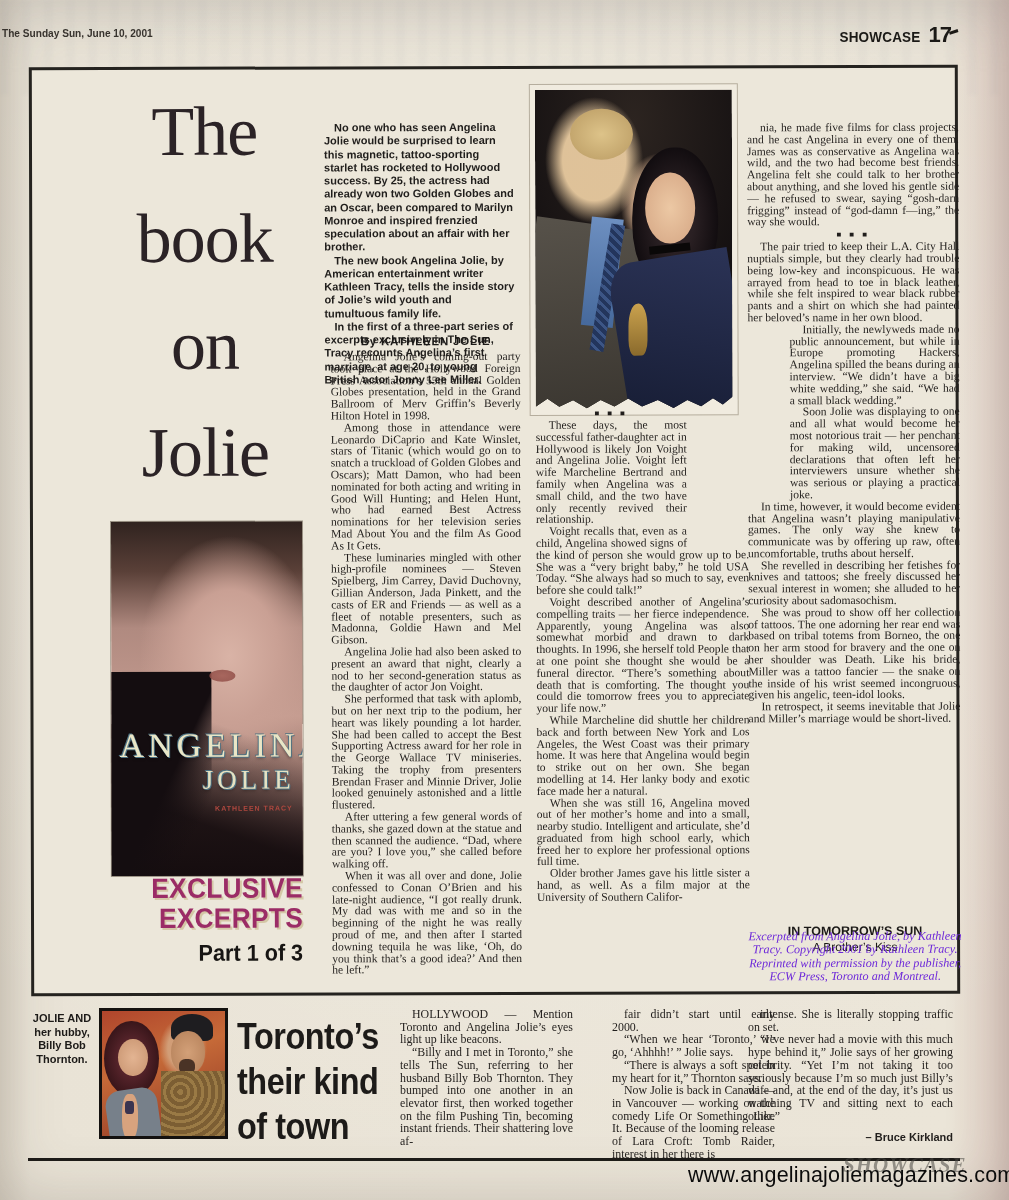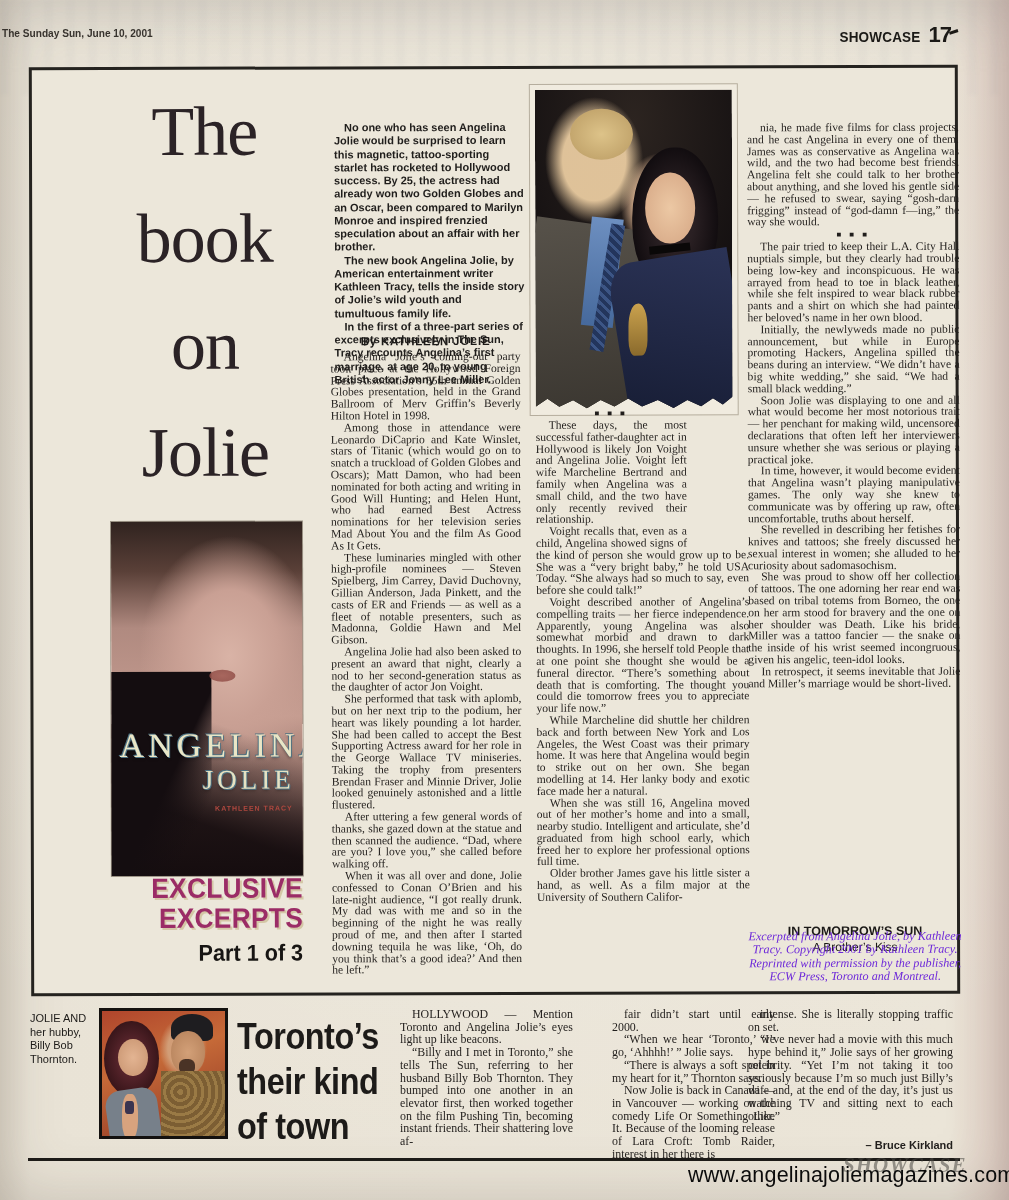--- a/index.html
+++ b/index.html
@@ -60,29 +60,29 @@
   
   .exclusive { position:absolute; left:78px; top:804px; width:191px; text-align:right;
     font-family:"Liberation Sans",sans-serif; font-weight:bold; }
   .exclusive .ex { font-size:28px; line-height:30px; color:#9b2c66; letter-spacing:.3px;
     transform:scaleX(.94); transform-origin:right; text-shadow:2px 2px 0 rgba(170,140,70,.35); }
   .exclusive .part { margin-top:6px; font-size:23px; color:#171513; transform:scaleX(.94); transform-origin:right; }
 
   
   .col { position:absolute; font-size:11.6px; line-height:11.8px; text-align:justify; color:#211e1c; }
   .col p { text-indent:13px; }
-  .intro { position:absolute; left:302px; top:52px; width:190px;
+  .intro { position:absolute; left:292px; top:52px; width:190px;
     font-family:"Liberation Sans",sans-serif; font-weight:bold; font-size:11px; line-height:13.25px;
     color:#201e1c; text-align:left; }
   .intro p { text-indent:10px; }
   .byline { position:absolute; left:298px; top:266px; width:190px; text-align:center;
     font-family:"Liberation Sans",sans-serif; font-weight:bold; font-size:11.5px; letter-spacing:.8px; color:#1c1a18; }
   .dinkus { text-align:center; font-size:8px; letter-spacing:3px; line-height:13px; color:#211e1c; text-indent:0; }
   .cap-spacer { float:right; width:62px; height:138px; }
-  .indented { }
+  .indented { margin-left:42px; }
 
   
   .gphoto { position:absolute; left:498px; top:16px; width:207px; height:330px;
     background:#f0ebdf; padding:5px; box-shadow:0 0 0 1px #b5ad9d; }
   .gphoto .inner { position:relative; width:100%; height:100%;
     background:
       radial-gradient(70px 90px at 30% 22%, rgba(233,203,160,.95) 0 45%, rgba(0,0,0,0) 70%),
       radial-gradient(58px 74px at 64% 36%, rgba(226,185,150,.95) 0 45%, rgba(0,0,0,0) 70%),
       radial-gradient(120% 120% at 50% 10%, #2c2420 0%, #141011 55%, #0b0909 100%);
     clip-path:polygon(0 0,100% 0,100% 96%,95% 98.5%,90% 96.5%,84% 99%,77% 97%,70% 99.5%,62% 97%,54% 99%,47% 96.5%,40% 99%,33% 97%,26% 99.5%,19% 97%,12% 99%,6% 96.5%,0 99%);
@@ -111,22 +111,22 @@
     font-family:"Liberation Sans",sans-serif; font-weight:bold; font-size:11px; line-height:13.8px; color:#191715; }
 
   
   .tomorrow { position:absolute; left:715px; top:856px; width:212px; text-align:center; color:#1b1917; }
   .tomorrow .t1 { font-family:"Liberation Sans",sans-serif; font-weight:bold; font-size:12.5px; }
   .tomorrow .t2 { font-family:Liberation Sans, sans-serif; font-size:12px; margin-top:2px; }
   .copynote { position:absolute; left:709px; top:862px; width:224px; text-align:center;
     font-style:italic; font-size:12.2px; line-height:13.4px; color:#6d28d9; }
 
   
-  .bcaption { position:absolute; left:30px; top:1012px; width:64px; text-align:left;
-    font-family:"Liberation Sans",sans-serif; font-weight:normal; font-size:11px; line-height:13.5px; color:#1c1a18; }
+  .bcaption { position:absolute; left:30px; top:1012px; width:64px; text-align:center;
+    font-family:"Liberation Sans",sans-serif; font-weight:bold; font-size:11px; line-height:13.5px; color:#1c1a18; }
   .bphoto { position:absolute; left:99px; top:1008px; width:129px; height:131px;
     border:3px solid #14110f;
     background:
       radial-gradient(34px 42px at 24% 38%, rgba(224,176,140,.95) 0 45%, rgba(0,0,0,0) 70%),
       radial-gradient(34px 44px at 66% 30%, rgba(210,160,122,.95) 0 45%, rgba(0,0,0,0) 70%),
       linear-gradient(160deg,#b0452c 0%,#c66a38 40%,#8e3524 100%);
     overflow:hidden; }
   .bphoto .hair-j { position:absolute; left:2%; top:8%; width:44%; height:60%; border-radius:50%;
     background:radial-gradient(#55232a 35%, #351418 75%); }
   .bphoto .face-j { position:absolute; left:13%; top:22%; width:24%; height:30%; border-radius:50%;
@@ -144,21 +144,21 @@
   .bphoto .goatee { position:absolute; left:63%; top:38%; width:13%; height:12%;
     background:#4a3326; border-radius:40%; }
   .bphoto .shirt-b { position:absolute; left:48%; top:48%; width:52%; height:56%;
     background:repeating-radial-gradient(circle at 30% 30%, #9a7a45 0 3px, #7c5e33 3px 7px); }
   .bheadline { position:absolute; left:237px; top:1014px; width:175px;
     font-family:"Liberation Sans",sans-serif; font-weight:bold; font-size:36px; line-height:45px;
     color:#1d1b19; transform:scaleX(.9); transform-origin:left top; letter-spacing:-.5px; }
   .bcol { position:absolute; top:1008px; font-size:11.9px; line-height:12.7px; text-align:justify; color:#211e1c; }
   .bcol p { text-indent:12px; }
   .bbyline { text-align:right; font-family:"Liberation Sans",sans-serif; font-weight:bold;
-    font-size:11px; text-indent:0; margin-top:17px; }
+    font-size:11px; text-indent:0; margin-top:9px; }
   .bottom-rule { position:absolute; left:28px; top:1158px; width:932px; height:3px; background:#1d1b18;
     box-shadow:0 -5px 0 -3px rgba(60,55,48,.4); }
   .ghost-showcase { position:absolute; left:843px; top:1153px; font-family:"Liberation Serif",serif;
     font-weight:bold; font-style:italic; font-size:21px; letter-spacing:1px; color:#4c4a45; opacity:.55; }
   .watermark { position:absolute; left:688px; top:1163px; font-family:"Liberation Sans",sans-serif;
     font-size:21.5px; color:#0b0b0b; letter-spacing:.2px; }
 </style>
 </head>
 <body>
 

